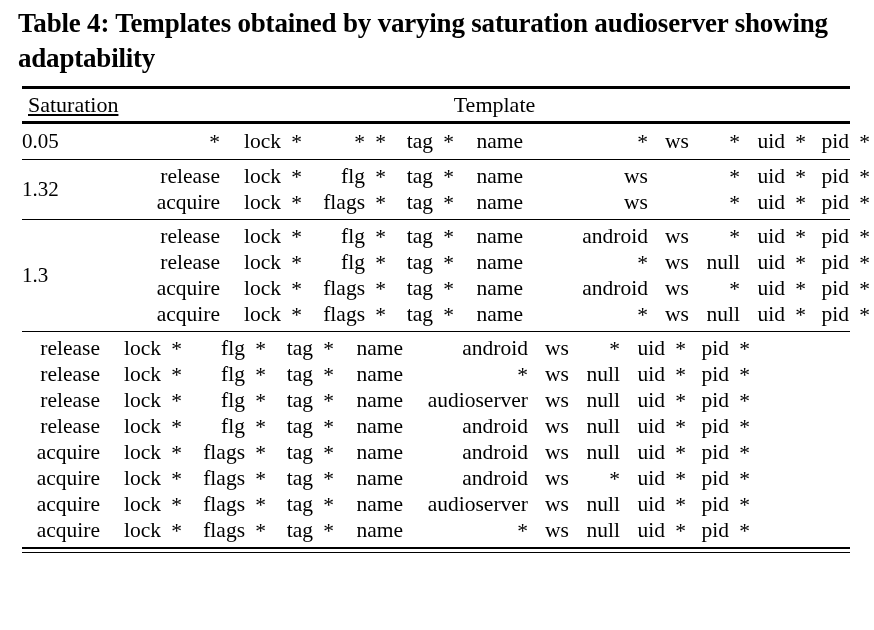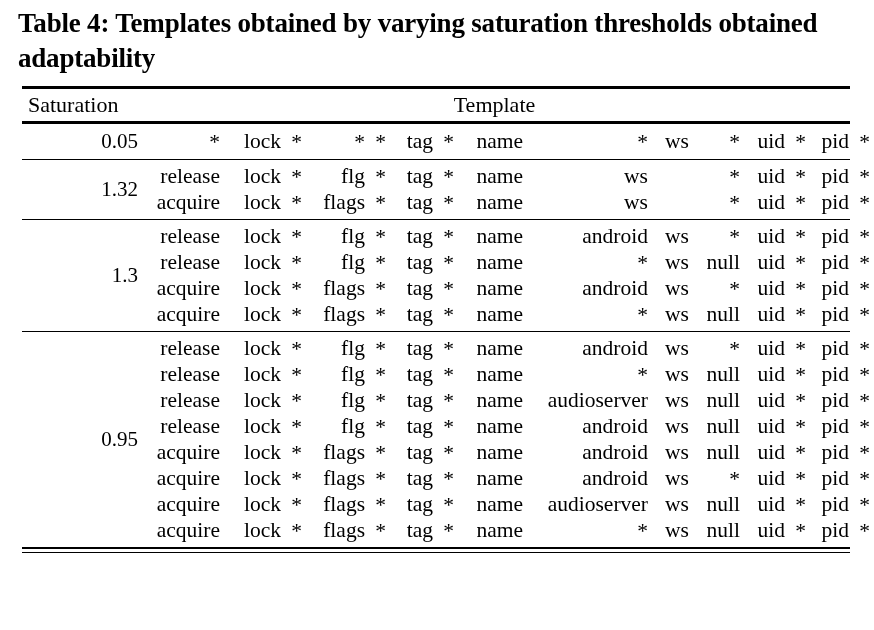--- a/index.html
+++ b/index.html
@@ -71,40 +71,41 @@
   .head-row {
     display: block;
     position: relative;
     height: 32px;
   }
   .head-sat {
     position: absolute;
     left: 6px;
     top: 3px;
     font-size: 22px;
+    text-decoration: underline;
   }
   .head-tmpl {
     position: absolute;
     left: 0;
     top: 3px;
     width: 945px;
     text-align: center;
     font-size: 22px;
   }
 
   
   .group {
     position: relative;
     display: flex;
     align-items: center;
   }
   .sat-cell {
     width: 120px;
     flex: 0 0 120px;
-    text-align: right;
+    text-align: left;
     font-size: 21px;
     padding-right: 4px;
     box-sizing: border-box;
   }
   .tmpl-cell {
     flex: 1 1 auto;
     padding-top: 3px;
     padding-bottom: 4px;
   }
 
@@ -143,21 +144,21 @@
   }
 
   
   .group-1 .tmpl-cell { padding-top: 4px; padding-bottom: 5px; }
 </style>
 </head>
 <body>
 
 <div id="page">
 
-  <div class="caption">Table 4: Templates obtained by varying saturation thresholds obtained adaptability</div>
+  <div class="caption">Table 4: Templates obtained by varying saturation audioserver showing adaptability</div>
 
   <div class="table-wrap">
 
     <div class="rule-thick"></div>
 
     <div class="head-row">
       <span class="head-sat">Saturation</span>
       <span class="head-tmpl">Template</span>
     </div>
 
@@ -295,21 +296,20 @@
               <span>null</span>
               <span>uid</span>
               <span class="tok-star">*</span>
               <span>pid</span>
               <span class="tok-star">*</span>
             </div>
           </div>
         </div>
         <div class="rule-thin"></div>
         <div class="group">
-          <div class="sat-cell">0.95</div>
           <div class="tmpl-cell">
             <div class="trow">
               <span>release</span>
               <span>lock</span>
               <span class="tok-star">*</span>
               <span>flg</span>
               <span class="tok-star">*</span>
               <span>tag</span>
               <span class="tok-star">*</span>
               <span>name</span>

